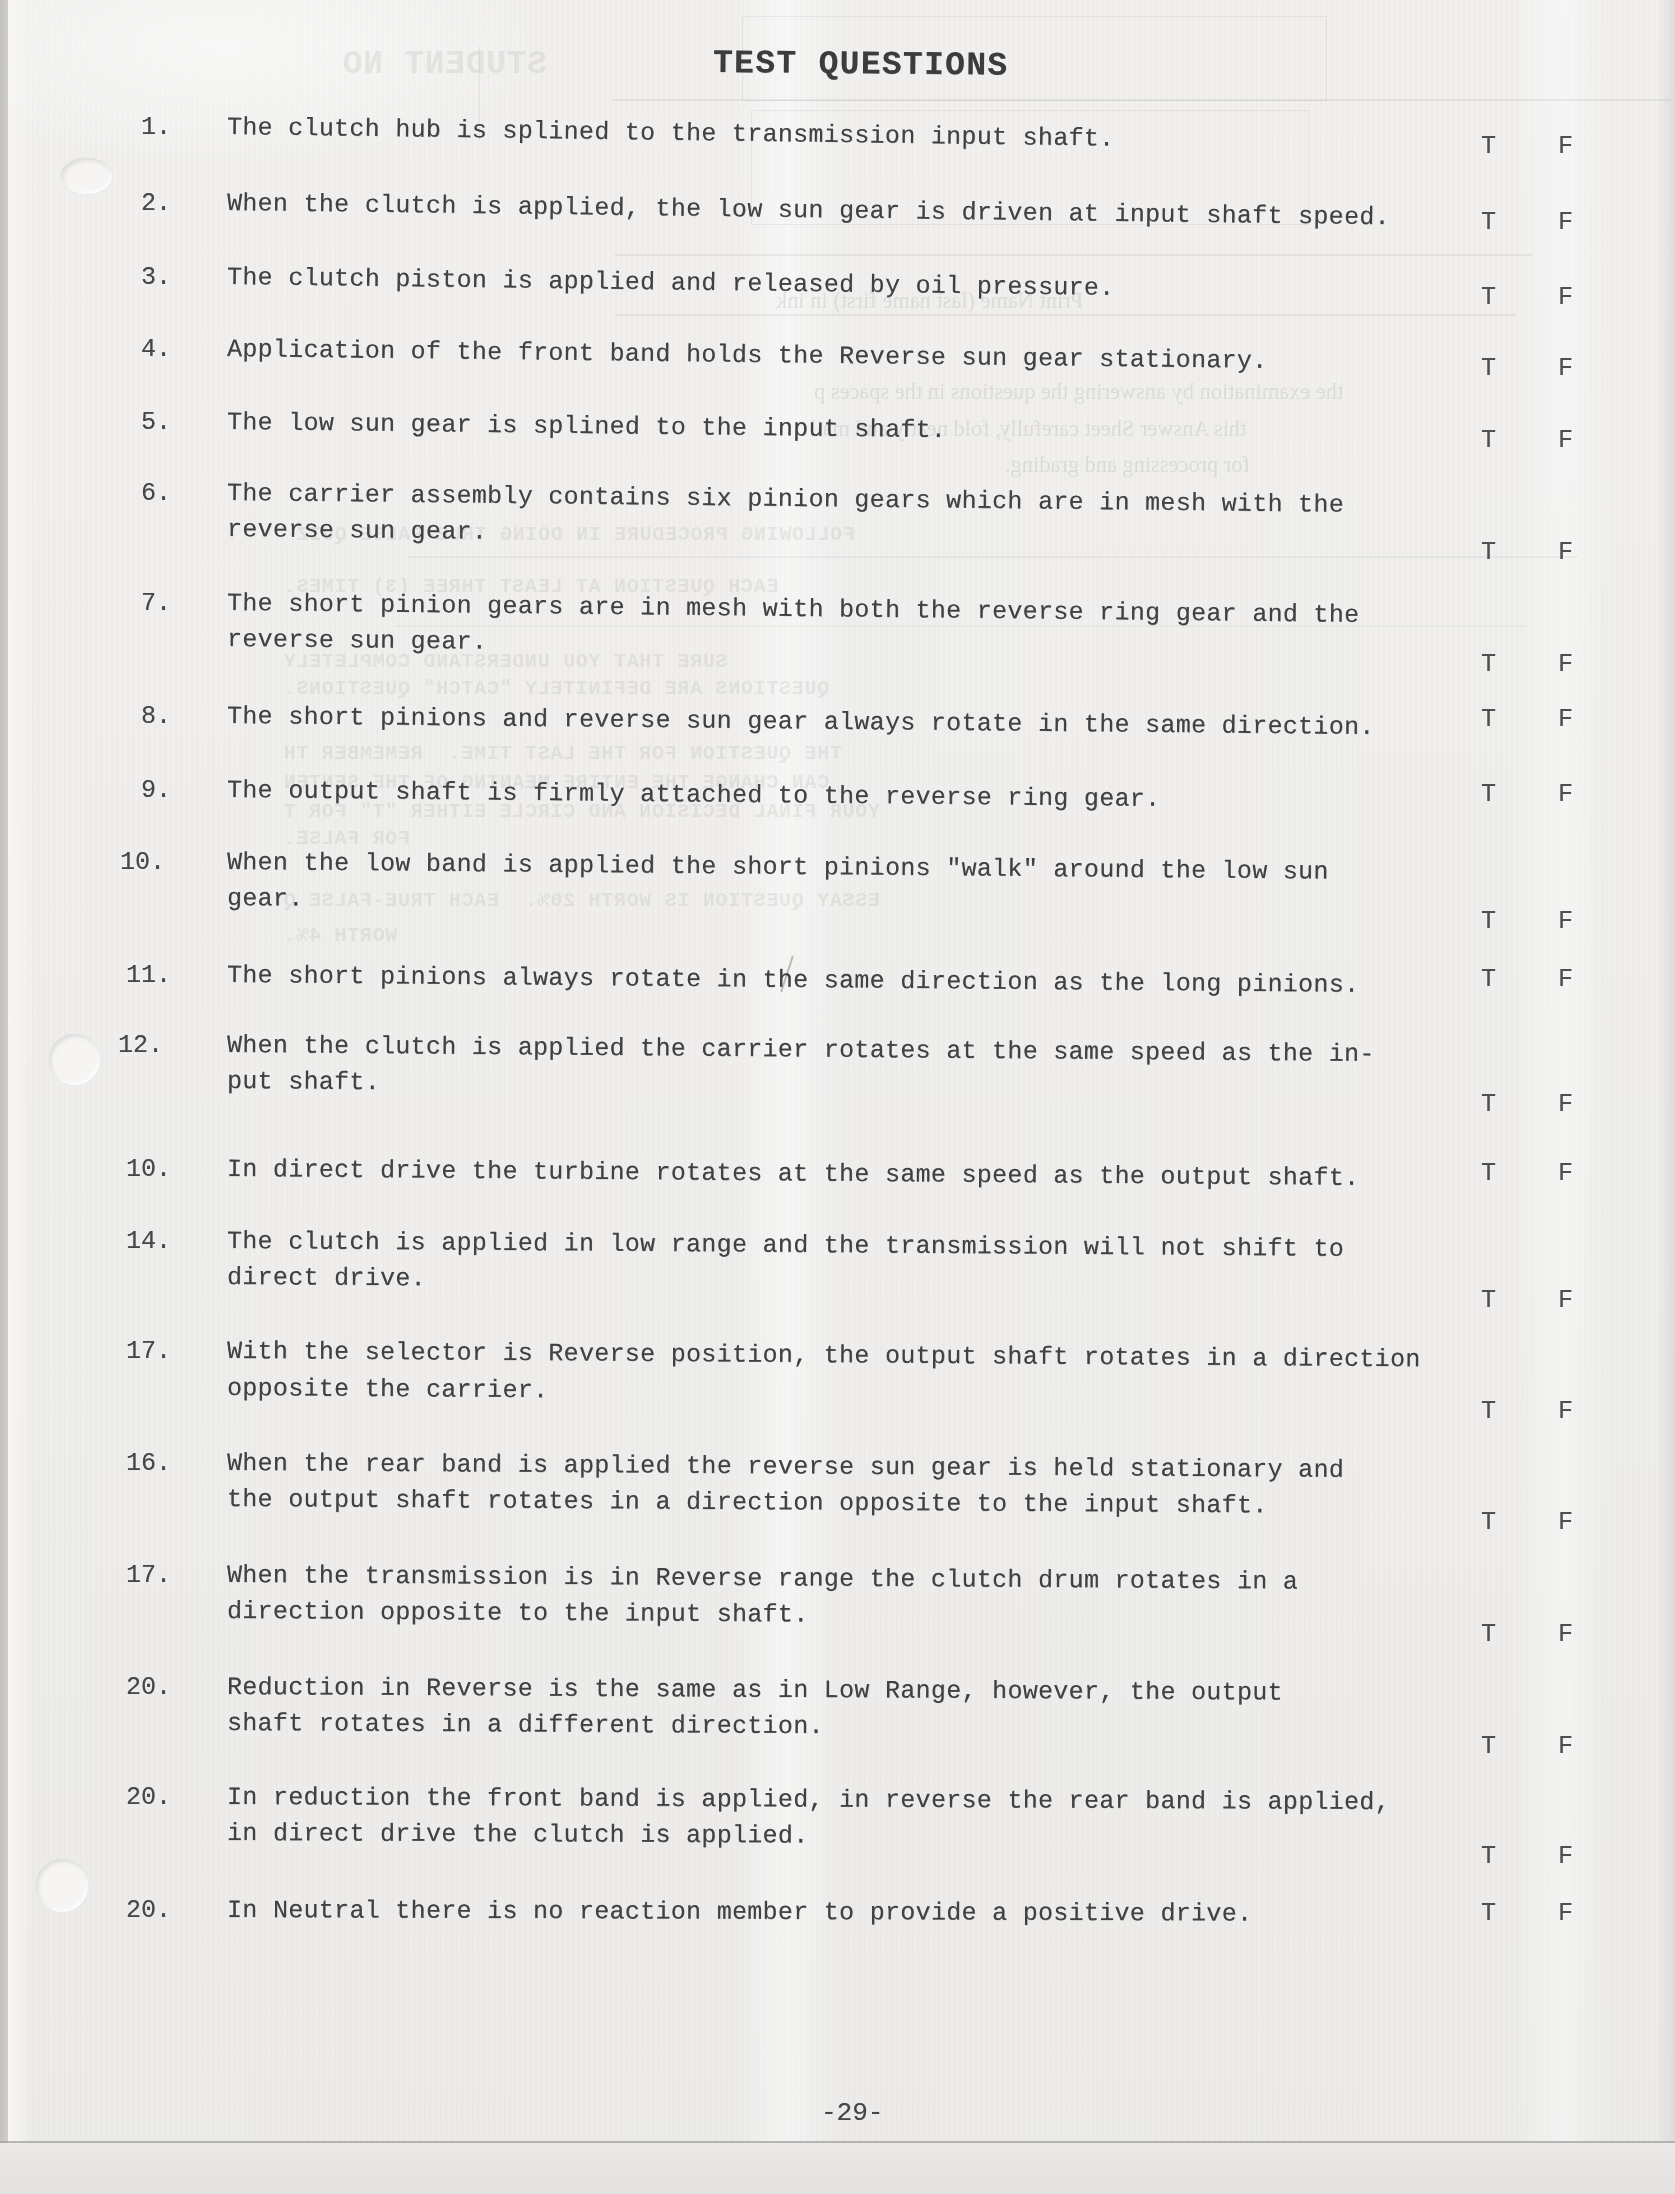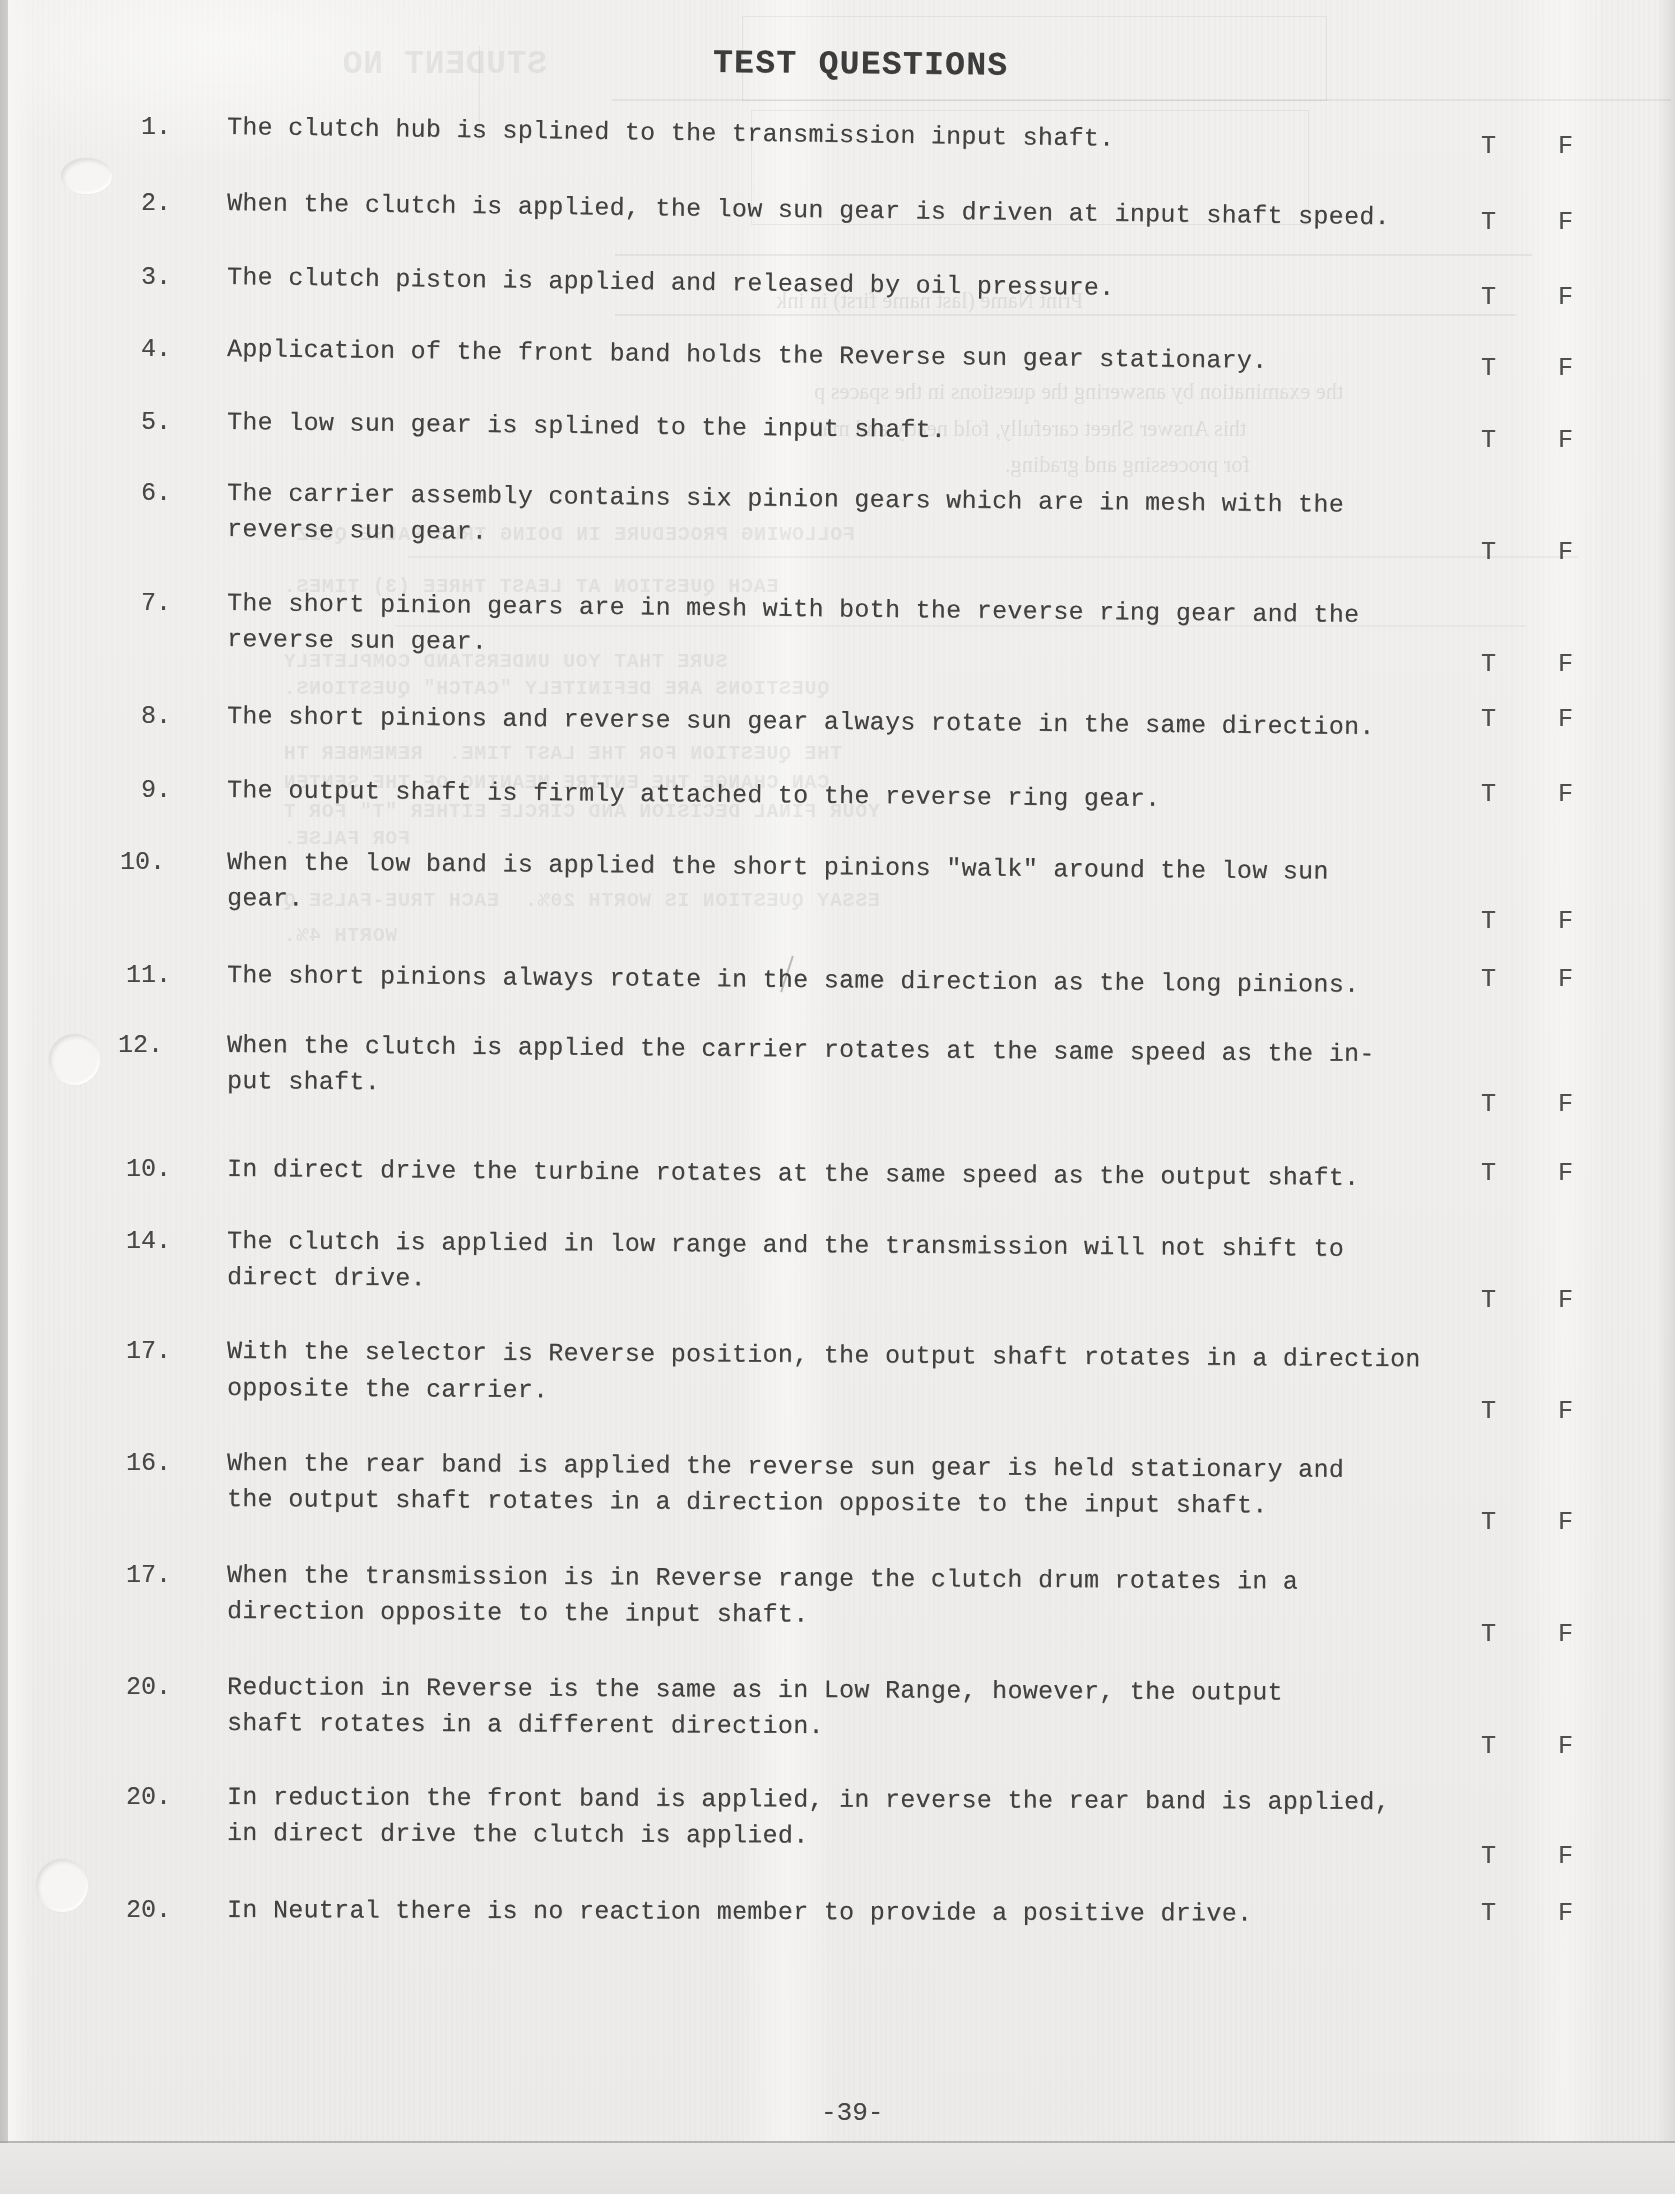--- a/index.html
+++ b/index.html
@@ -217,18 +217,18 @@
         <span>T</span>
         <span>F</span>
       </div>
       <div class="qnum" style="left: 66px; top: 1896px; text-align: right;">20.</div>
       <div class="qline" style="top: 1896px; transform: rotate(0.2deg);">In Neutral there is no reaction member to provide a positive drive.</div>
       <div class="tf" style="top: 1899px;">
         <span>T</span>
         <span>F</span>
       </div>
     </div>
-  <div class="pagenum">-39-</div>
+  <div class="pagenum">-29-</div>
 
   <div class="bottom-line"></div>
   <div class="bottom-band"></div>
 </div>
 
 
 </body></html>

